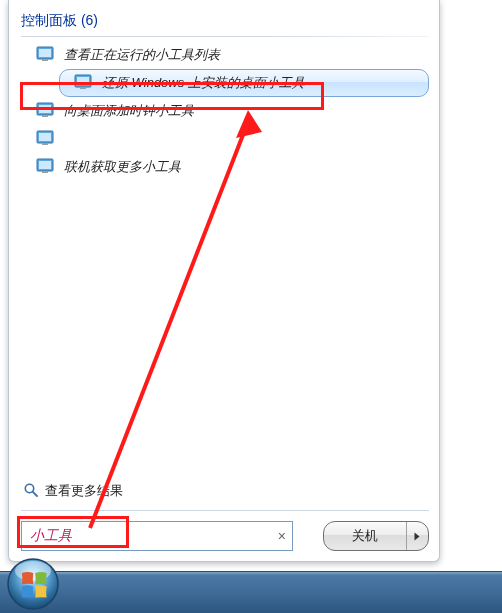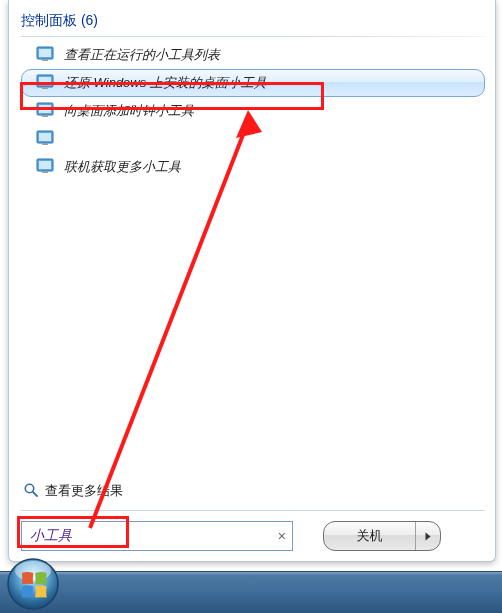--- a/index.html
+++ b/index.html
@@ -1,21 +1,21 @@
 <!DOCTYPE html>
 <html><head>
 <meta charset="utf-8">
 <style>
   * { box-sizing: border-box; margin: 0; padding: 0; font-family: "Microsoft YaHei", "Segoe UI", Tahoma, sans-serif; }
   body { width: 502px; height: 613px; background: #fff; overflow: hidden; position: relative; }
 
   .panel {
     position: absolute;
     left: 8px; top: 0;
-    width: 488px; height: 562px;
+    width: 432px; height: 562px;
     background: #fff;
     border: 1px solid #b7c9d8;
     border-top: none;
     border-bottom-left-radius: 6px;
     border-bottom-right-radius: 6px;
     box-shadow: 0 2px 6px rgba(0,0,0,0.25);
     padding: 8px 10px 10px 12px;
     display: flex;
     flex-direction: column;
   }
@@ -43,20 +43,21 @@
     font-size: 13px;
     color: #222;
     cursor: pointer;
     border: 1px solid transparent;
   }
   .result-item .icon { margin-right: 10px; flex-shrink: 0; }
   .result-item.selected {
     background: linear-gradient(to bottom, #f3f9ff 0%, #e1f0ff 45%, #c8e3ff 46%, #dceeff 100%);
     border: 1px solid #7aa7d8;
     border-radius: 10px;
+    margin-left: 38px;
   }
 
   .spacer { flex: 1 1 auto; }
 
   .more-results {
     display: flex;
     align-items: center;
     height: 26px;
     padding-left: 2px;
     font-size: 13px;
@@ -80,21 +81,21 @@
     position: relative;
     background: #fff;
     border: 1px solid #7a9bc0;
   }
   .search-box input {
     width: 100%; height: 100%;
     border: none; outline: none;
     padding: 0 28px 0 8px;
     font-size: 14px;
     font-style: italic;
-    color: #4c1d95;
+    color: #be185d;
     background: transparent;
   }
   .search-clear {
     position: absolute;
     right: 6px; top: 50%;
     transform: translateY(-50%);
     color: #666;
     font-size: 14px;
     cursor: pointer;
   }

